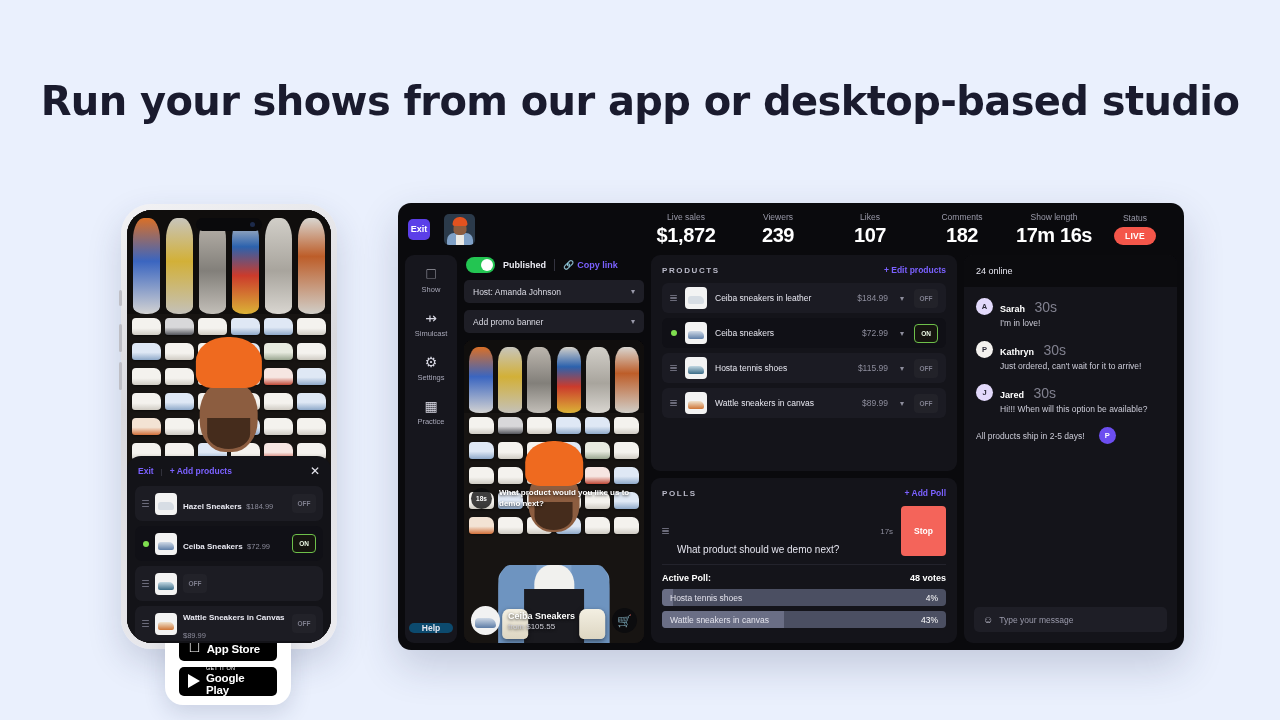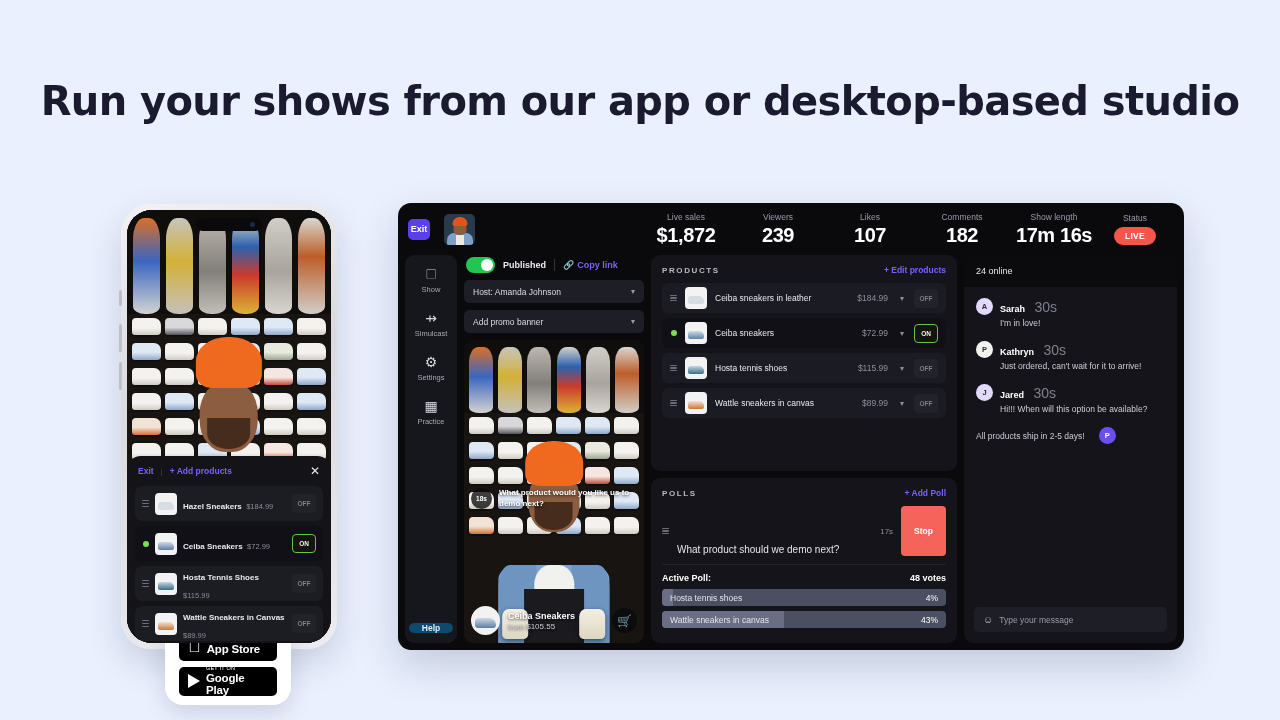--- a/index.html
+++ b/index.html
@@ -414,24 +414,20 @@
 
         <div class="p-row">
           <span class="grip">
               <i></i>
               <i></i>
               <i></i>
             </span>
           <span class="thumb s-teal">
               <i></i>
             </span>
-          <span class="p-info">
-            <span class="p-name">Hosta Tennis Shoes</span>
-            <span class="p-price">$115.99</span>
-          </span>
           <span class="pill off">OFF</span>
         </div>
 
         <div class="p-row">
           <span class="grip">
               <i></i>
               <i></i>
               <i></i>
             </span>
           <span class="thumb s-tan">

